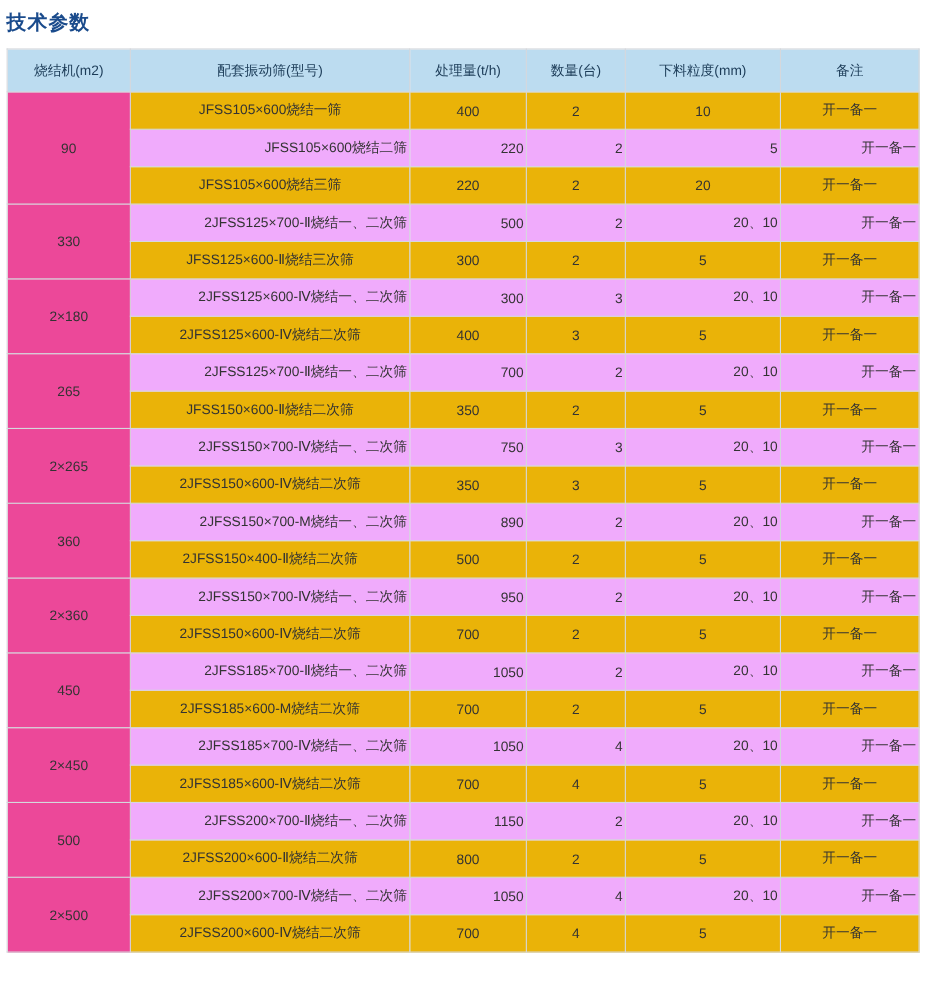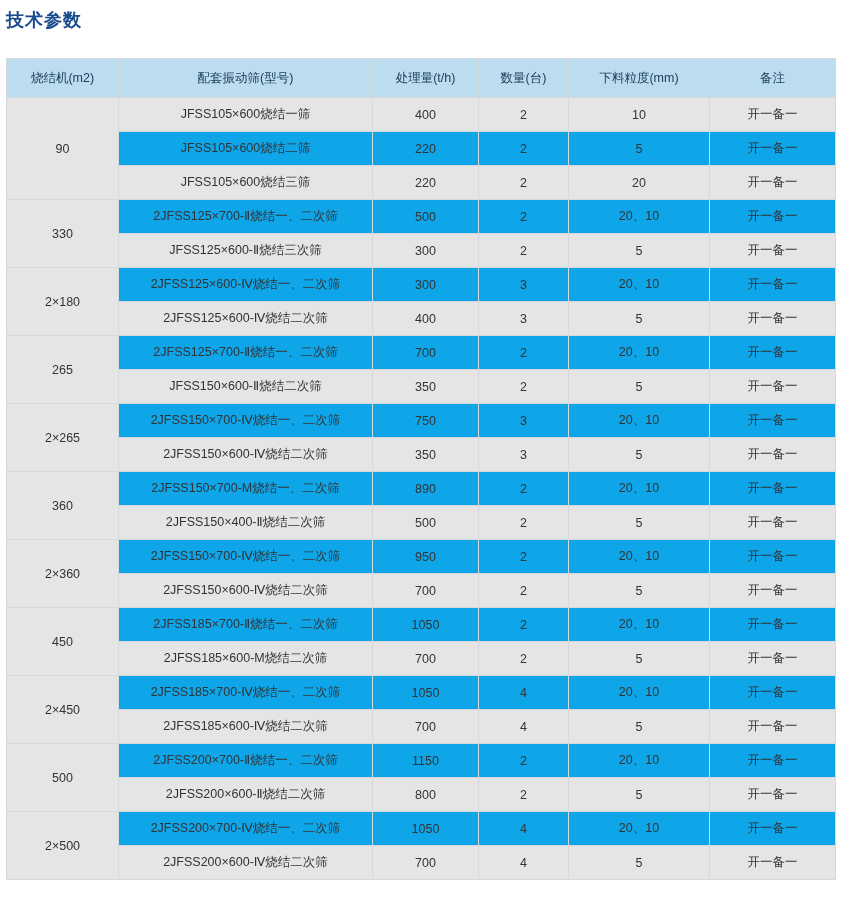--- a/index.html
+++ b/index.html
@@ -16,21 +16,21 @@
   }
   .page {
     width: 841px;
     box-sizing: border-box;
     padding: 0;
   }
   .page-title {
     font-size: 18px;
     font-weight: bold;
     color: #1a4b8c;
-    padding: 8px 0 26px 6px;
+    padding: 8px 0 12px 6px;
     letter-spacing: 1px;
   }
   table.spec-table {
     border-collapse: collapse;
     width: 829px;
     margin-left: 6px;
     table-layout: fixed;
   }
   table.spec-table th,
   table.spec-table td {
@@ -44,28 +44,29 @@
     box-sizing: border-box;
   }
   table.spec-table thead th {
     background: #bcdcf0;
     font-weight: normal;
     color: #1b3b57;
     height: 39px;
     font-size: 12.5px;
   }
   td.group-cell {
-    background: #e5e5e5;
+    background: #ec4899;
     color: #333;
   }
   tr.row-alt td:not(.group-cell) {
-    background: #e5e5e5;
+    background: #eab308;
   }
   tr.row-plain td:not(.group-cell) {
-    background: #0ea5e9;
+    background: #f0abfc;
+    text-align: right;
   }
   .col-0 { width: 112px; }
   .col-1 { width: 254px; }
   .col-2 { width: 106px; }
   .col-3 { width: 90px; }
   .col-4 { width: 141px; }
   .col-5 { width: 126px; }
 </style>
 </head>
 <body>

